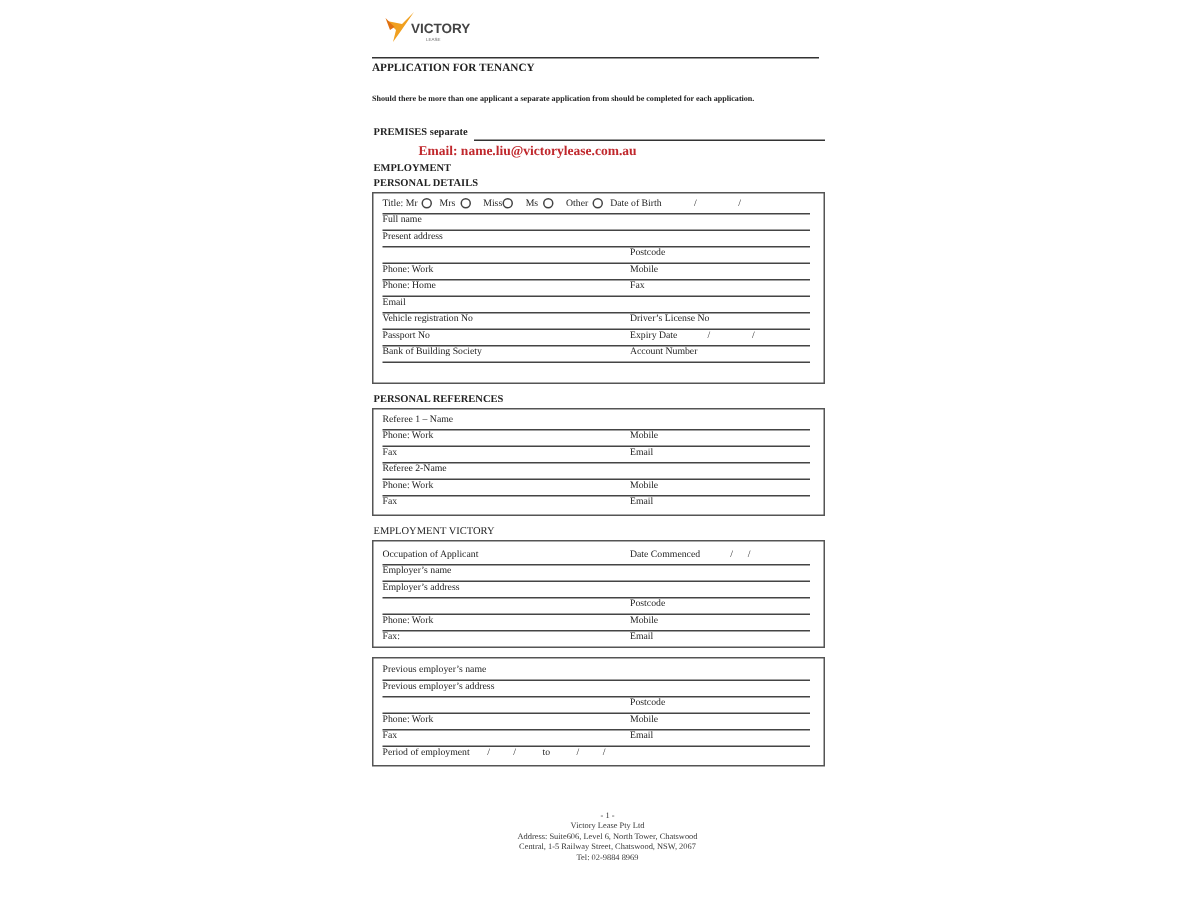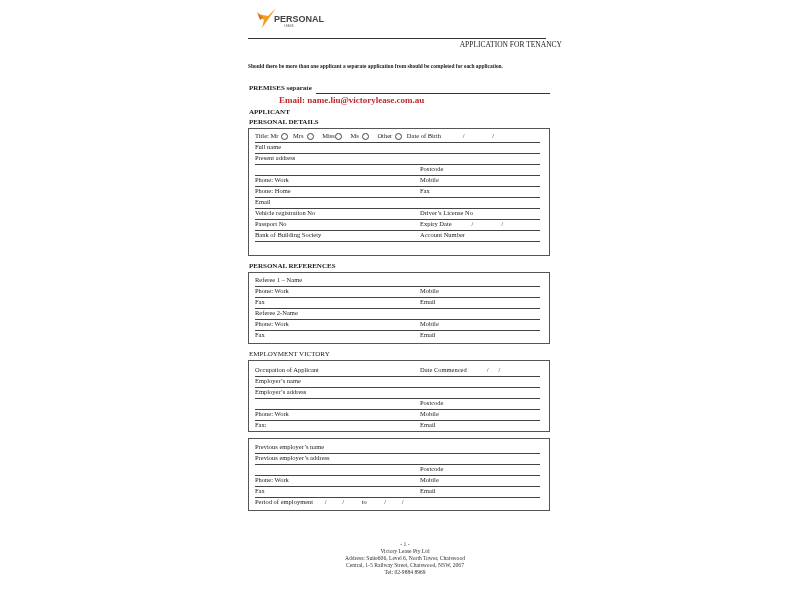--- a/index.html
+++ b/index.html
@@ -3,21 +3,21 @@
 <meta charset="utf-8">
 <style>
   html, body { margin:0; padding:0; }
   body { width:800px; height:600px; background:#ffffff; position:relative; overflow:hidden;
          font-family:"Liberation Serif", serif; color:#222; }
   .abs { position:absolute; }
   .logo { left:256px; top:6px; width:60px; height:26px; }
   .logo-text { position:absolute; left:18px; top:8px; font-family:"Liberation Sans", sans-serif; font-weight:bold; font-size:9px; color:#444; letter-spacing:0px; }
   .logo-sub { position:absolute; left:28px; top:18px; font-family:"Liberation Sans", sans-serif; font-size:3px; color:#666; }
   .hr-top { left:248px; top:38px; width:298px; height:0; border-top:1px solid #333; }
-  .title { left:248px; top:40px; width:314px; text-align:right; font-weight:normal; font-size:7.5px; }
+  .title { left:248px; top:40px; width:314px; text-align:left; font-weight:bold; font-size:7.5px; }
   .note { left:248px; top:63px; width:320px; font-weight:bold; font-size:5.4px; white-space:nowrap; }
   .premises { left:249px; top:84px; font-weight:bold; font-size:7px; white-space:nowrap; }
   .premises-line { left:316px; top:93px; width:234px; border-top:1px solid #333; }
   .email-red { left:279px; top:95px; color:#c0282d; font-weight:bold; font-size:9px; white-space:nowrap; }
   .applicant { left:249px; top:108px; font-weight:bold; font-size:7px; }
   .personal { left:249px; top:118px; font-weight:bold; font-size:7px; }
   .section-h { font-weight:bold; font-size:7px; }
   .section-h2 { font-size:7px; }
   .box { border:1px solid #555; box-sizing:border-box; }
   .row { position:absolute; left:6px; width:285px; height:11px; font-size:6.5px; line-height:10px; white-space:nowrap; }
@@ -27,33 +27,33 @@
   .footer { left:320px; top:541px; width:170px; text-align:center; font-size:5.6px; line-height:7px; color:#333; }
 </style>
 </head>
 <body>
 
 <div class="abs logo">
   <svg width="22" height="24" viewBox="0 0 22 24" style="position:absolute;left:0;top:0">
     <path d="M2 8 L8 14 L6 22 L11 15 L20 2 L12 10 Z" fill="#f0a020"></path>
     <path d="M1 6 L7 12 L4 14 Z" fill="#e07010"></path>
   </svg>
-  <span class="logo-text">PERSONAL</span>
+  <span class="logo-text">VICTORY</span>
   <span class="logo-sub">LEASE</span>
 </div>
 
 <div class="abs hr-top"></div>
 <div class="abs title">APPLICATION FOR TENANCY</div>
 <div class="abs note">Should there be more than one applicant a separate application from should be completed for each application.</div>
 
 <div class="abs premises">PREMISES separate</div>
 <div class="abs premises-line"></div>
 <div class="abs email-red">Email: name.liu@victorylease.com.au</div>
 
-<div class="abs applicant">APPLICANT</div>
+<div class="abs applicant">EMPLOYMENT</div>
 <div class="abs personal">PERSONAL DETAILS</div>
 
 <div class="abs box" style="left:248px;top:128px;width:302px;height:128px;">
   <div class="row ul" style="top:2px">
     <span>Title: Mr</span><span class="circle"></span>
     <span>Mrs</span><span class="circle"></span>
     <span style="margin-left:4px">Miss</span><span class="circle" style="margin-left:0"></span>
     <span style="margin-left:4px">Ms</span><span class="circle"></span>
     <span style="margin-left:4px">Other</span><span class="circle"></span>
     <span>Date of Birth</span>

